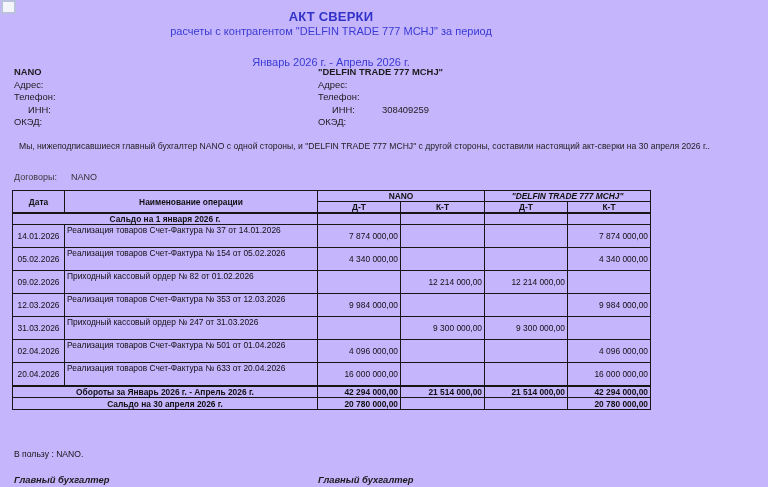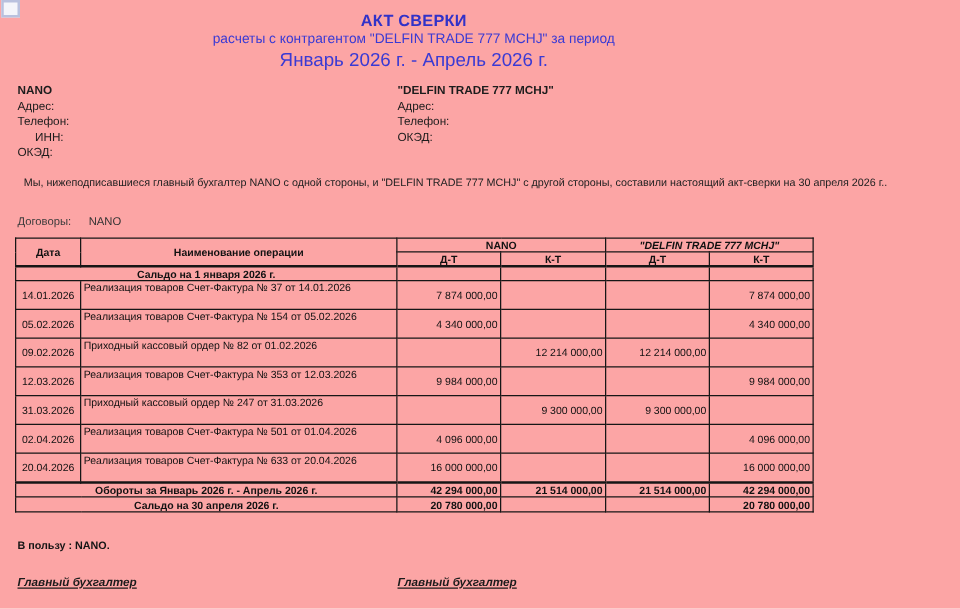--- a/index.html
+++ b/index.html
@@ -1,27 +1,27 @@
 <!DOCTYPE html>
 <html><head>
 <meta charset="utf-8">
 <style>
   html,body{margin:0;padding:0;background:#fff;}
   .doc{
-    position:relative;width:768px;height:487px;background:#fca5a5;
+    position:relative;width:768px;height:487px;background:#c4b5fd;
     font-family:"Liberation Sans", sans-serif;color:#1c1c1c;overflow:hidden;
   }
   .corner-sq{
     position:absolute;left:1px;top:0;width:11px;height:10px;
     border:2px solid #b9c1de;background:#f4f5fa;
   }
   .center-line{position:absolute;left:0;width:662px;text-align:center;white-space:nowrap;}
   .title{top:9px;font-size:13px;font-weight:bold;color:#3232c8;letter-spacing:.2px;}
   .subtitle{top:25px;font-size:11px;color:#3a3ad4;}
-  .period{top:40px;font-size:15px;color:#3a3ad4;}
+  .period{top:56px;font-size:11px;color:#3a3ad4;}
 
   .info{position:absolute;top:66px;font-size:9.4px;line-height:12.6px;white-space:nowrap;}
   .info-left{left:14px;}
   .info-right{left:318px;}
   .info .name{font-weight:bold;}
   .inn-label{display:inline-block;min-width:50px;margin-left:14px;}
 
   .para{position:absolute;left:19px;top:141px;width:726px;font-size:8.6px;line-height:11.5px;color:#222;}
 
   .contracts{position:absolute;left:14px;top:172px;font-size:9px;color:#3c3c3c;white-space:nowrap;}
@@ -41,22 +41,22 @@
   tr.r-turn{height:12px;} tr.r-close{height:12px;padding-left:24px;}
   tr.r-open td{border-top:2px solid #161616;}
   tr.r-turn td{border-top:2px solid #161616;}
   .cell-label{font-weight:bold;text-align:center;vertical-align:middle;}
   .cell-date{text-align:center;vertical-align:middle;}
   .cell-op{vertical-align:top;padding-top:1px;}
   .cell-amt{text-align:right;vertical-align:middle;padding-right:3px;}
   .b{font-weight:bold;}
 
   .summary{position:absolute;left:14px;top:419px;width:746px;font-size:8.6px;font-weight:bold;color:#151515;}
-  .favor{position:absolute;left:14px;top:431px;font-size:8.6px;font-weight:bold;color:#151515;}
-  .sign{position:absolute;top:460px;font-size:9.4px;font-weight:bold;font-style:italic;color:#1b1b1b;white-space:nowrap;text-decoration:underline;}
+  .favor{position:absolute;left:14px;top:449px;font-size:8.6px;font-weight:normal;color:#151515;}
+  .sign{position:absolute;top:474px;font-size:9.4px;font-weight:bold;font-style:italic;color:#1b1b1b;white-space:nowrap;}
   .sign-left{left:14px;}
   .sign-right{left:318px;}
 </style>
 </head>
 <body>
 
 <div class="doc">
 
   <div class="corner-sq"></div>
 
@@ -69,20 +69,21 @@
     <div>Адрес:</div>
     <div>Телефон:</div>
     <div><span class="inn-label">ИНН:</span><span></span></div>
     <div>ОКЭД:</div>
   </div>
 
   <div class="info info-right">
     <div class="name">"DELFIN TRADE 777 MCHJ"</div>
     <div>Адрес:</div>
     <div>Телефон:</div>
+    <div><span class="inn-label">ИНН:</span><span>308409259</span></div>
     <div>ОКЭД:</div>
   </div>
 
   <div class="para">Мы, нижеподписавшиеся главный бухгалтер  NANO с одной стороны, и  "DELFIN TRADE 777 MCHJ"  с другой стороны, составили настоящий акт-сверки на 30 апреля 2026 г..</div>
 
   <div class="contracts">
     <span>Договоры:</span><span class="val">NANO</span>
   </div>
 
   <table class="recon">

